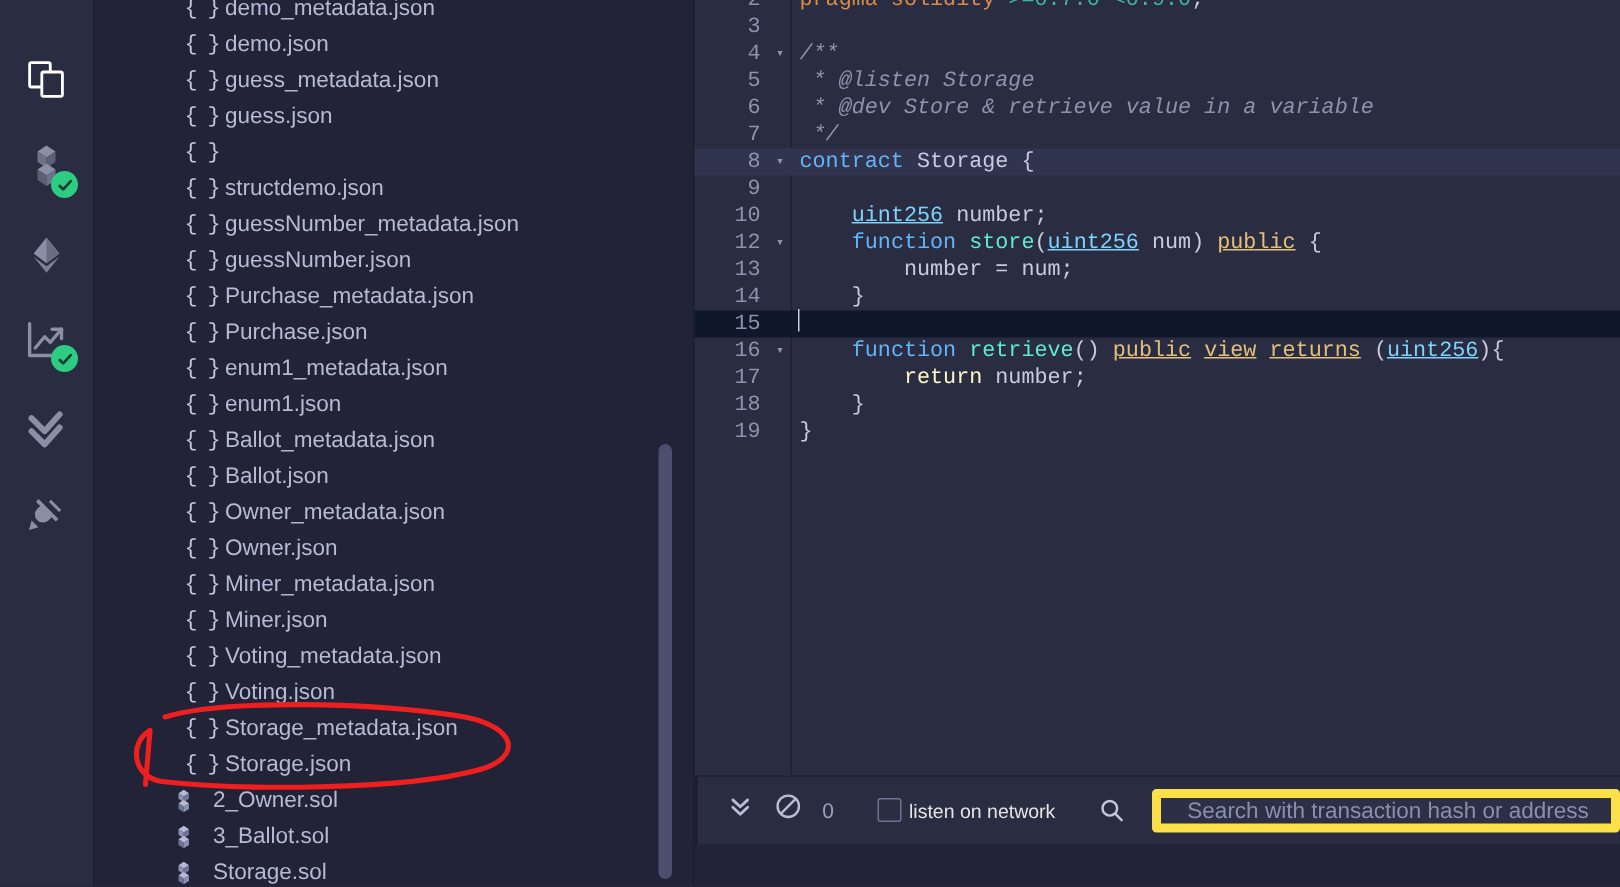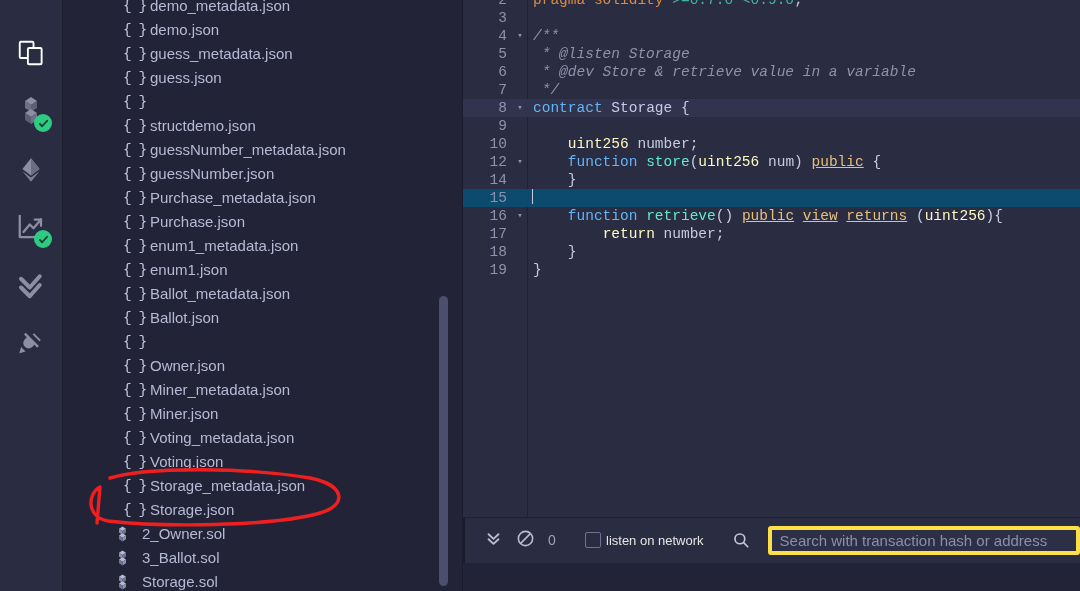--- a/index.html
+++ b/index.html
@@ -125,21 +125,21 @@
   .line {
     position: relative;
     height: 18px;
     display: flex;
     font-family: "Liberation Mono", monospace;
     font-size: 14.5px;
     line-height: 18px;
     white-space: pre;
   }
   .line.hl { background: #31344f; }
-  .line.cursorline { background: #0c4a6e; align-items: flex-end; }
+  .line.cursorline { background: #0f172a; align-items: flex-end; }
   .ln {
     width: 50px;
     flex: 0 0 50px;
     text-align: right;
     color: #8e92ae;
     padding-right: 6px;
     user-select: none;
   }
   .fold {
     width: 14px; flex: 0 0 14px;
@@ -163,21 +163,21 @@
   .cursor {
     display: inline-block;
     width: 1px; height: 15px;
     background: #c8cbe0;
     vertical-align: -2px;
     margin-left: -1px;
   }
   
   .k-kw  { color: #63b5f6; }      
   .k-key { color: #e5c07b; text-decoration: underline; }      
-  .k-type{ color: #fef9c3; }      
+  .k-type{ color: #7dd3fc; text-decoration: underline; }      
   .k-fn  { color: #5eead4; }      
   .k-com { color: #8d93ad; font-style: italic; }
   .k-ret { color: #fef9c3; }      
   .k-ver { color: #3fb4a6; }
   .k-org { color: #d98c47; }
   .k-pln { color: #c8cbe0; }
 
   
   .term {
     flex: 0 0 74px;
@@ -224,24 +224,24 @@
     margin-left: 28px;
     color: #c3c7dd;
     display: flex; align-items: center;
     cursor: pointer;
   }
   .search-box {
     margin-left: 18px;
     height: 29px;
     flex: 1 1 auto;
     background: #2d2f47;
-    border: 4px solid #fde047;
+    border: 6px solid #fde047;
     border-radius: 3px;
     display: flex; align-items: center;
-    padding-left: 8px;
+    padding-left: 18px;
     cursor: text;
     min-width: 0;
   }
   .search-box input {
     background: transparent;
     border: 0; outline: 0;
     color: #c8cbe0;
     font-size: 15px;
     font-family: "Liberation Sans", sans-serif;
     width: 100%;
@@ -428,20 +428,21 @@
         <div class="file-row">
           <span class="f-icon">
             <span class="json-icon">{ }</span>
           </span>
           <span class="f-name">Ballot.json</span>
         </div>
         <div class="file-row">
           <span class="f-icon">
             <span class="json-icon">{ }</span>
           </span>
+          <span class="f-name">Owner_metadata.json</span>
         </div>
         <div class="file-row">
           <span class="f-icon">
             <span class="json-icon">{ }</span>
           </span>
           <span class="f-name">Owner.json</span>
         </div>
         <div class="file-row">
           <span class="f-icon">
             <span class="json-icon">{ }</span>
@@ -531,20 +532,21 @@
           <div class="line"><span class="ln">2</span><span class="fold"></span><span class="code"><span class="k-org">pragma solidity </span><span class="k-ver">&gt;=0.7.0 &lt;0.9.0</span><span class="k-pln">;</span></span></div>
           <div class="line"><span class="ln">3</span><span class="fold"></span><span class="code"></span></div>
           <div class="line"><span class="ln">4</span><span class="fold">▾</span><span class="code"><span class="k-com">/**</span></span></div>
           <div class="line"><span class="ln">5</span><span class="fold"></span><span class="code"><span class="k-com"> * @listen Storage</span></span></div>
           <div class="line"><span class="ln">6</span><span class="fold"></span><span class="code"><span class="k-com"> * @dev Store &amp; retrieve value in a variable</span></span></div>
           <div class="line"><span class="ln">7</span><span class="fold"></span><span class="code"><span class="k-com"> */</span></span></div>
           <div class="line hl"><span class="ln">8</span><span class="fold">▾</span><span class="code"><span class="k-kw">contract</span><span class="k-pln"> </span><span class="k-pln">Storage</span><span class="k-pln"> {</span></span></div>
           <div class="line"><span class="ln">9</span><span class="fold"></span><span class="code"></span></div>
           <div class="line"><span class="ln">10</span><span class="fold"></span><span class="code"><span class="k-pln">    </span><span class="k-type">uint256</span><span class="k-pln"> </span><span class="k-pln">number</span><span class="k-pln">;</span></span></div>
           <div class="line"><span class="ln">12</span><span class="fold">▾</span><span class="code"><span class="k-pln">    </span><span class="k-kw">function</span><span class="k-pln"> </span><span class="k-fn">store</span><span class="k-pln">(</span><span class="k-type">uint256</span><span class="k-pln"> </span><span class="k-pln">num</span><span class="k-pln">) </span><span class="k-key">public</span><span class="k-pln"> {</span></span></div>
+          <div class="line"><span class="ln">13</span><span class="fold"></span><span class="code"><span class="k-pln">        </span><span class="k-pln">number</span><span class="k-pln"> = </span><span class="k-pln">num</span><span class="k-pln">;</span></span></div>
           <div class="line"><span class="ln">14</span><span class="fold"></span><span class="code"><span class="k-pln">    }</span></span></div>
           <div class="line cursorline"><span class="ln">15</span><span class="fold"></span><span class="code"><span class="cursor"></span></span></div>
           <div class="line"><span class="ln">16</span><span class="fold">▾</span><span class="code"><span class="k-pln">    </span><span class="k-kw">function</span><span class="k-pln"> </span><span class="k-fn">retrieve</span><span class="k-pln">() </span><span class="k-key">public</span><span class="k-pln"> </span><span class="k-key">view</span><span class="k-pln"> </span><span class="k-key">returns</span><span class="k-pln"> (</span><span class="k-type">uint256</span><span class="k-pln">){</span></span></div>
           <div class="line"><span class="ln">17</span><span class="fold"></span><span class="code"><span class="k-pln">        </span><span class="k-ret">return</span><span class="k-pln"> </span><span class="k-pln">number</span><span class="k-pln">;</span></span></div>
           <div class="line"><span class="ln">18</span><span class="fold"></span><span class="code"><span class="k-pln">    }</span></span></div>
           <div class="line"><span class="ln">19</span><span class="fold"></span><span class="code"><span class="k-pln">}</span></span></div>
         </div>
     </div>
 
     <div class="term">

